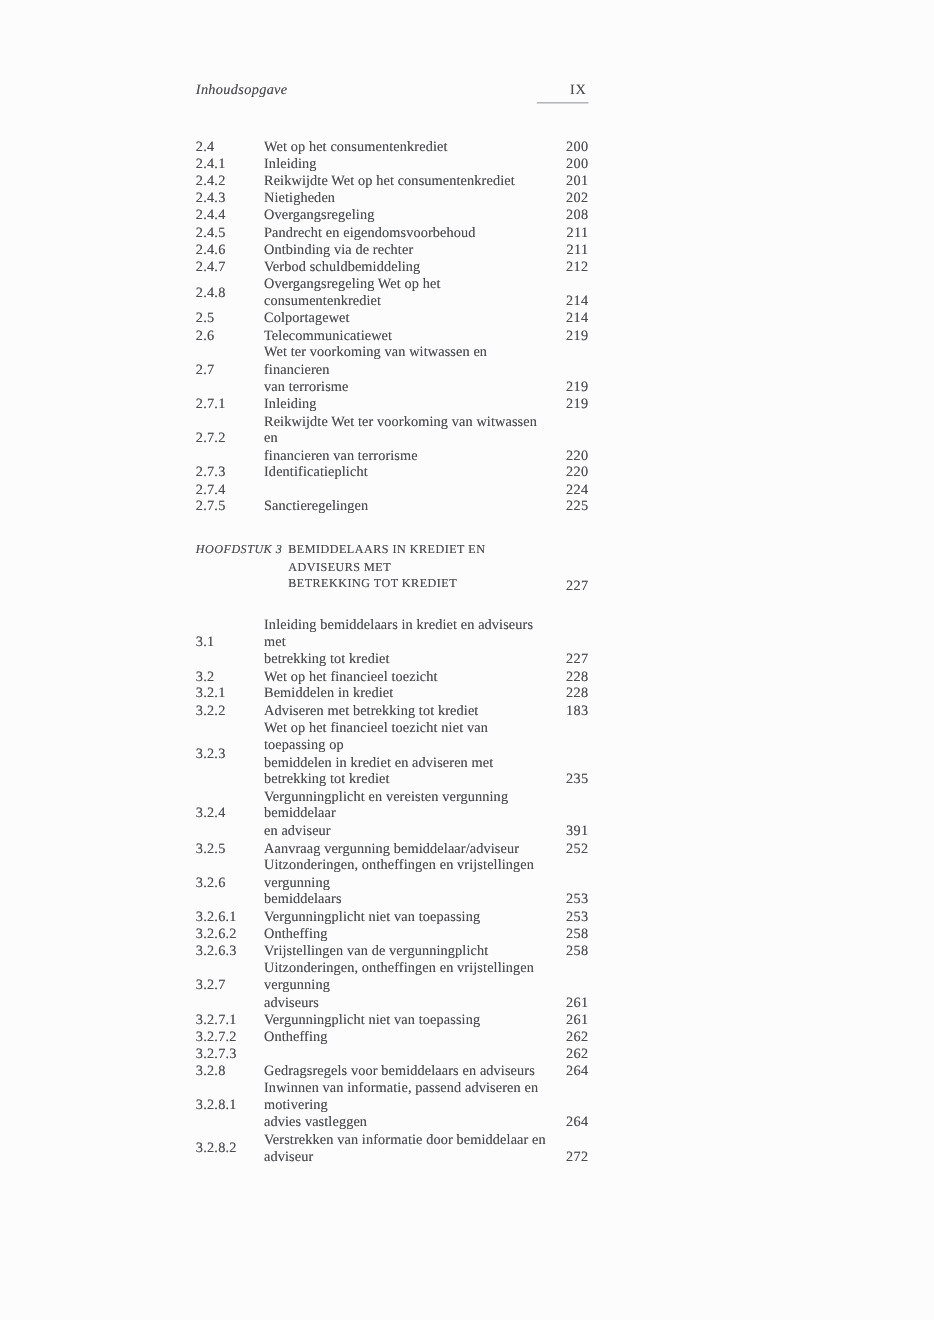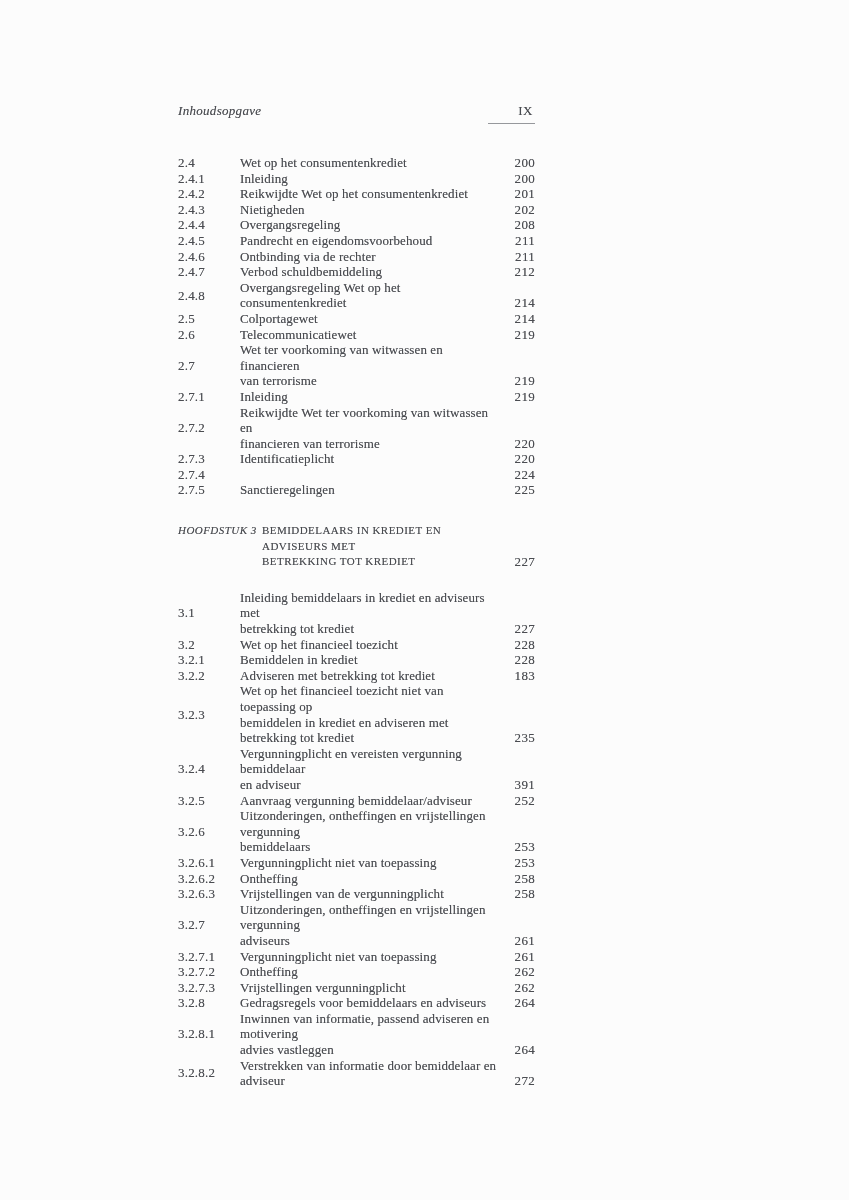--- a/index.html
+++ b/index.html
@@ -12,21 +12,21 @@
     height: 1200px;
     overflow: hidden;
     font-family: "Liberation Serif", "DejaVu Serif", serif;
     color: #4a4c51;
     text-shadow: 0 0 0.5px rgba(74,76,81,0.55);
   }
   .page {
     box-sizing: border-box;
     width: 723px;
     height: 1200px;
-    padding: 104px 188px 0 178px;
+    padding: 74px 188px 0 178px;
     background: #fcfcfc;
   }
   
   .running-header {
     display: flex;
     justify-content: space-between;
     align-items: flex-start;
     font-size: 13px;
     line-height: 14px;
   }
@@ -269,21 +269,20 @@
         <span class="title">Vergunningplicht niet van toepassing</span>
         <span class="pg">261</span>
       </div>
       <div class="row">
         <span class="num">3.2.7.2</span>
         <span class="title">Ontheffing</span>
         <span class="pg">262</span>
       </div>
       <div class="row">
         <span class="num">3.2.7.3</span>
-        <span class="title">Vrijstellingen vergunningplicht</span>
         <span class="pg">262</span>
       </div>
       <div class="row">
         <span class="num">3.2.8</span>
         <span class="title">Gedragsregels voor bemiddelaars en adviseurs</span>
         <span class="pg">264</span>
       </div>
       <div class="row">
         <span class="num">3.2.8.1</span>
         <span class="title">Inwinnen van informatie, passend adviseren en motivering

